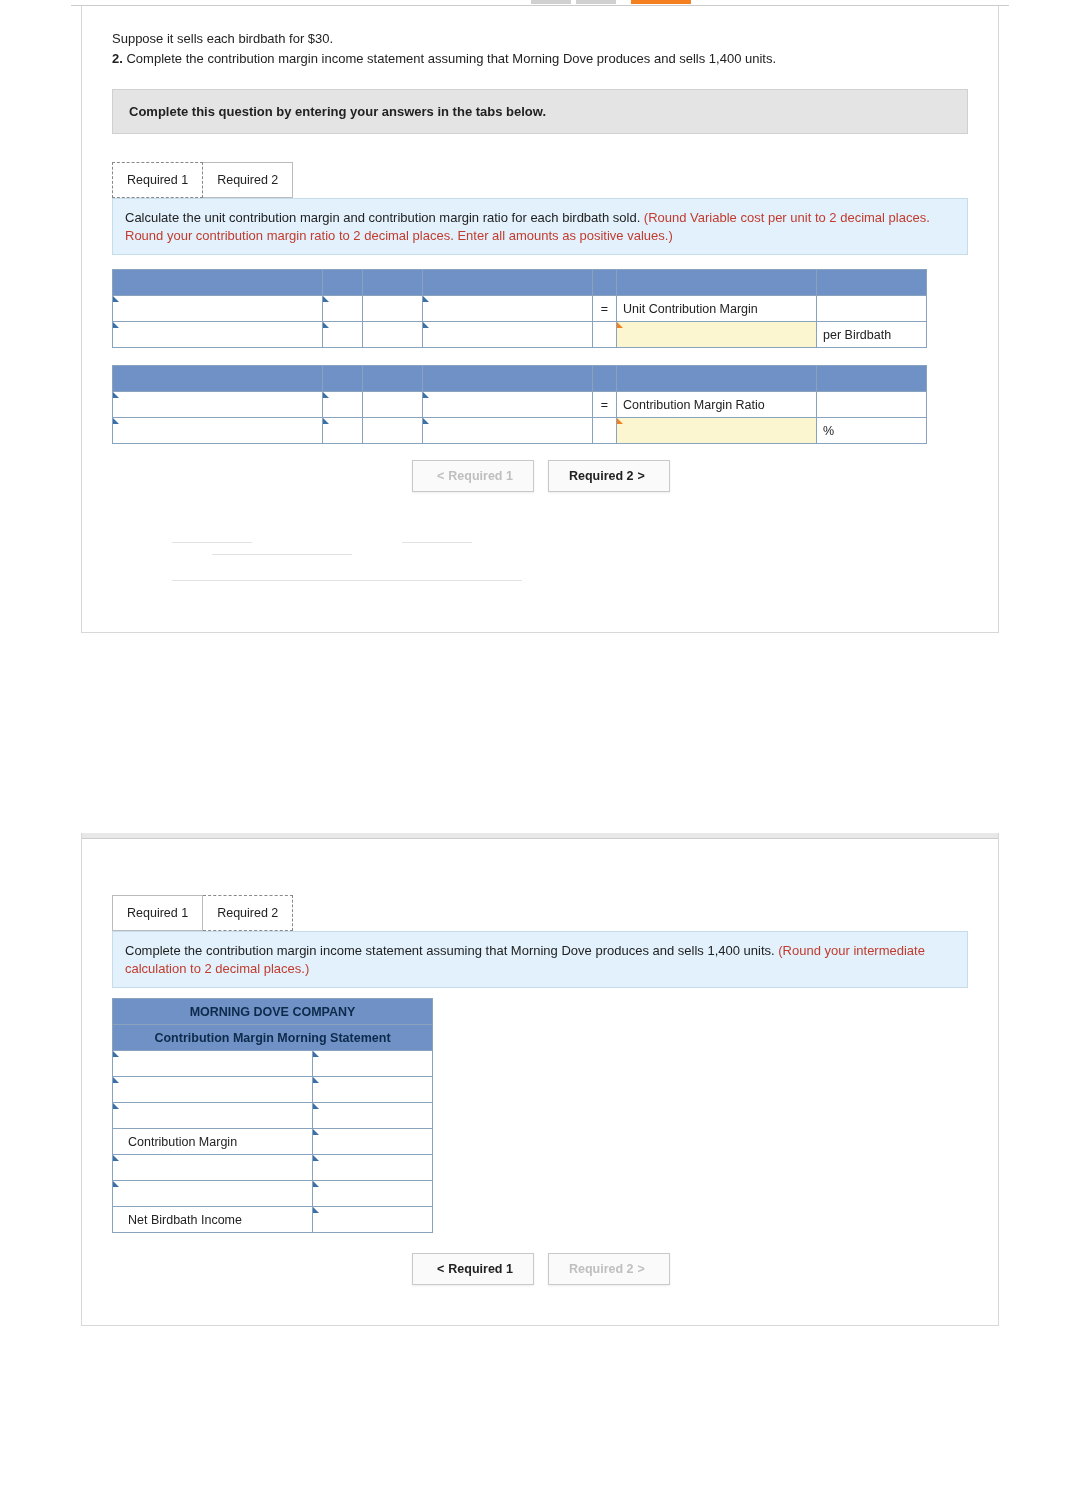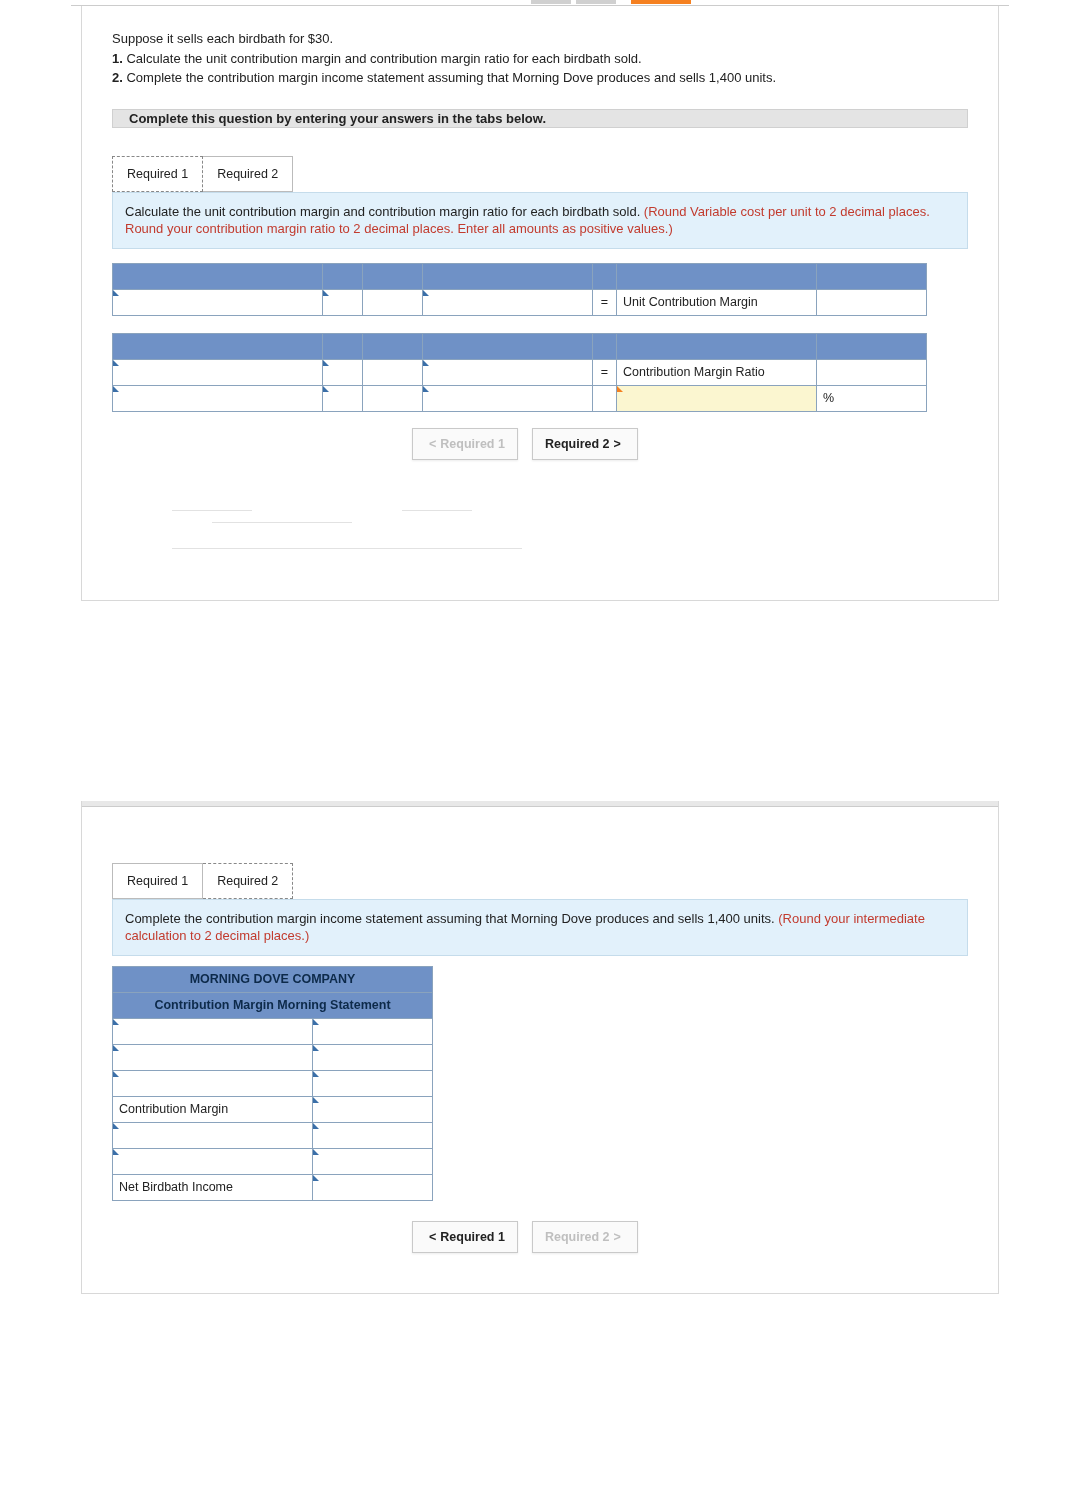--- a/index.html
+++ b/index.html
@@ -51,21 +51,21 @@
     border-bottom: 1px solid #d8d8d8;
     padding: 22px 30px 40px 30px;
     margin: 0 10px;
   }
   .intro p { margin: 2px 0; line-height: 1.35; }
   .intro .bold { font-weight: bold; }
 
   .grey-banner {
     background: #e4e4e4;
     border: 1px solid #d0d0d0;
-    padding: 1px 16px;
+    padding: 14px 16px;
     font-weight: bold;
     margin-top: 22px;
   }
 
   .tabs-row {
     display: flex;
     margin-top: 28px;
   }
   .tab {
     border: 1px solid #bbb;
@@ -134,21 +134,21 @@
 
   .nav-buttons {
     display: flex;
     gap: 14px;
     margin-top: 16px;
     margin-left: 300px;
   }
   .navbtn {
     border: 1px solid #c9c9c9;
     background: #fafafa;
-    padding: 8px 12px;
+    padding: 8px 20px;
     font-size: 12.5px;
     font-weight: bold;
     cursor: pointer;
     box-shadow: 0 1px 2px rgba(0,0,0,0.08);
   }
   .navbtn.disabled { color: #bfbfbf; cursor: default; }
   .navbtn .chev { font-weight: bold; margin: 0 4px; }
 
   .faint-lines {
     margin: 40px 0 0 60px;
@@ -178,21 +178,21 @@
 
   
   table.tbl2 {
     border-collapse: collapse;
     margin-top: 10px;
   }
   table.tbl2 td {
     border: 1px solid #8aa3bd;
     height: 26px;
     font-size: 12.5px;
-    padding: 4px 6px;
+    padding: 4px 15px;
     background: #fff;
   }
   table.tbl2 td.head {
     background: #6f91c6;
     text-align: center;
     font-weight: bold;
     color: #0d2a4a;
   }
   table.tbl2 td.c1 { width: 200px; }
   table.tbl2 td.c2 { width: 120px; }
@@ -219,21 +219,20 @@
 <div class="page">
   <div class="topbar">
     <div class="grey1"></div>
     <div class="grey2"></div>
     <div class="orange"></div>
   </div>
 
   <div class="section1">
     <div class="intro">
       <p>Suppose it sells each birdbath for $30.</p>
-      <p><span class="bold">1.</span><span> Calculate the unit contribution margin and contribution margin ratio for each birdbath sold.</span></p>
       <p><span class="bold">2.</span><span> Complete the contribution margin income statement assuming that Morning Dove produces and sells 1,400 units.</span></p>
     </div>
 
     <div class="grey-banner">Complete this question by entering your answers in the tabs below.</div>
 
     <div class="tabs-row">
       <div class="tab active">Required 1</div>
       <div class="tab">Required 2</div>
     </div>
 
@@ -265,20 +264,29 @@
         </tr>
         <tr>
           <td class="tri"></td>
           <td class="tri"></td>
           <td></td>
           <td class="tri"></td>
           <td class="eq">=</td>
           <td class="label">Unit Contribution Margin</td>
           <td></td>
         </tr>
+        <tr>
+          <td class="tri"></td>
+          <td class="tri"></td>
+          <td></td>
+          <td class="tri"></td>
+          <td></td>
+          <td class="input"></td>
+          <td>per Birdbath</td>
+        </tr>
         <tr class="blank">
               <td colspan="7" style="border:none;"></td>
             </tr>
 
         <tr>
           <td class="hdr"></td>
               <td class="hdr"></td>
               <td class="hdr"></td>
               <td class="hdr"></td>
               <td class="hdr"></td>

